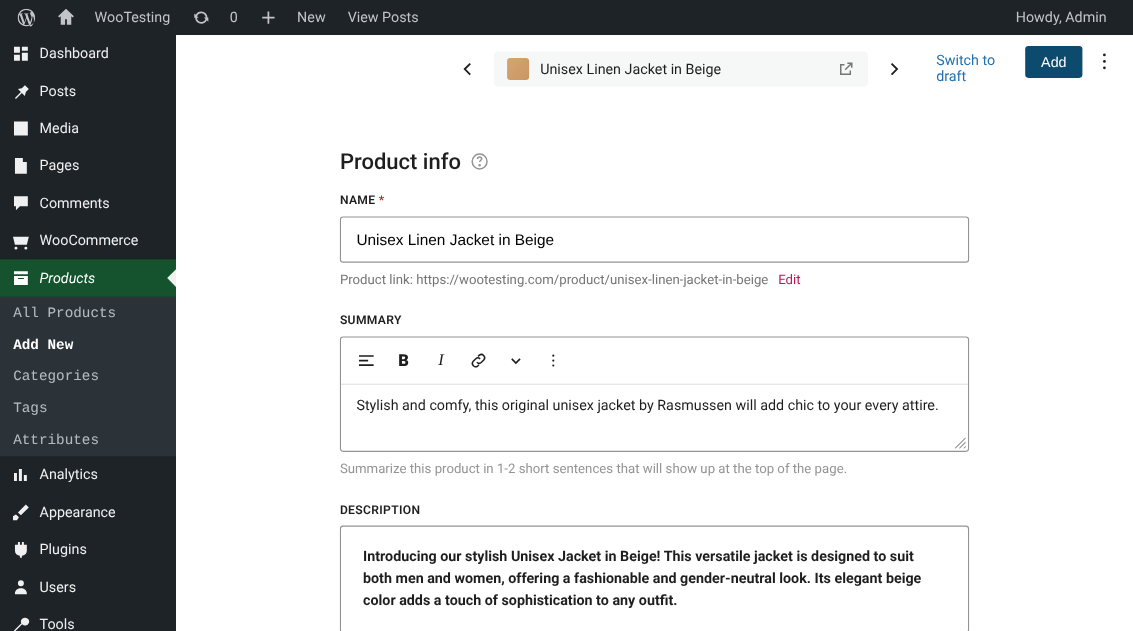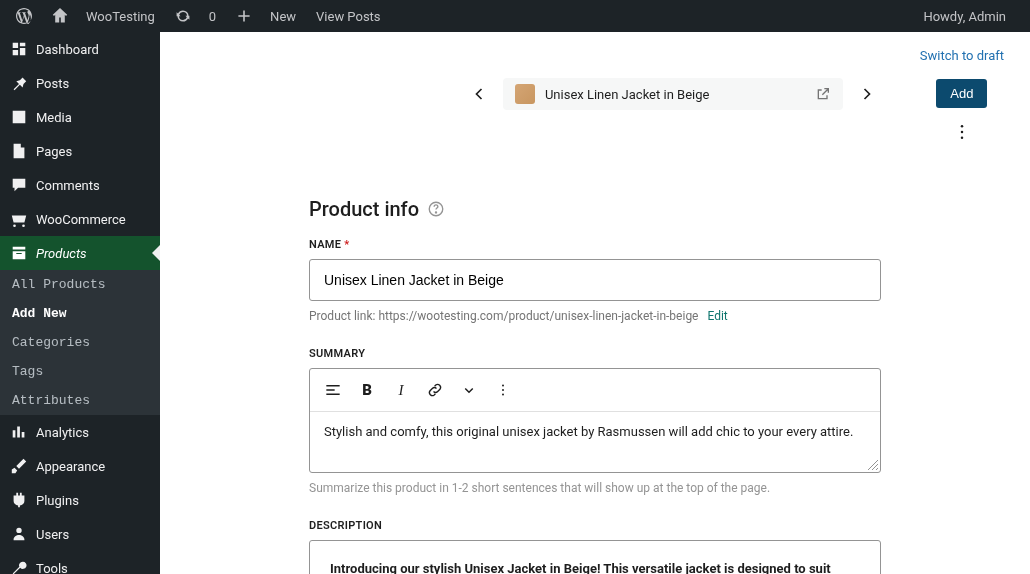--- a/index.html
+++ b/index.html
@@ -24,39 +24,39 @@
     
     .main { flex: 1; background: #fff; overflow-y: auto; }
     
     .editor-header { display: flex; align-items: center; padding: 10px 16px; border-bottom: 1px solid transparent; gap: 12px; }
     .header-nav { display: flex; align-items: center; gap: 8px; margin-left: auto; margin-right: auto; }
     .nav-btn { width: 32px; height: 32px; display: flex; align-items: center; justify-content: center; cursor: pointer; border-radius: 2px; }
     .title-pill { background: #f6f7f7; border-radius: 4px; padding: 6px 12px; display: flex; align-items: center; gap: 10px; min-width: 340px; }
     .title-thumb { width: 20px; height: 20px; border-radius: 3px; background: linear-gradient(135deg, #d4a574 0%, #c89660 100%); flex-shrink: 0; }
     .title-text { font-size: 13px; color: #1e1e1e; flex: 1; }
     .ext-icon { width: 16px; height: 16px; cursor: pointer; color: #757575; }
-    .header-actions { display: flex; align-items: center; gap: 10px; flex-direction: column; }
+    .header-actions { display: flex; align-items: flex-start; gap: 10px; }
     .link-btn { color: #2271b1; font-size: 13px; cursor: pointer; padding: 6px 10px; }
     .primary-btn { background: #0c4a6e; color: #fff; border: none; padding: 7px 14px; border-radius: 3px; font-size: 13px; cursor: pointer; }
     .more-btn { width: 28px; height: 28px; display: flex; align-items: center; justify-content: center; cursor: pointer; }
     
     .tabs { display: flex; justify-content: center; border-bottom: 1px solid #e0e0e0; gap: 0; }
     .tab { padding: 10px 16px; font-size: 13px; color: #1e1e1e; cursor: pointer; border-bottom: 2px solid transparent; }
     .tab.active { border-bottom-color: #2271b1; font-weight: 500; }
     
     .content { max-width: 620px; margin: 0 auto; padding: 40px 24px; }
     .section-title { font-size: 20px; font-weight: 500; display: flex; align-items: center; gap: 8px; margin-bottom: 17px; }
     .help-icon { width: 18px; height: 18px; color: #949494; }
     
     .field { margin-bottom: 24px; }
     .field-label { font-size: 11px; font-weight: 600; text-transform: uppercase; letter-spacing: 0.3px; color: #1e1e1e; margin-bottom: 8px; display: block; }
     .field-label .req { color: #cc1818; }
     .text-input { width: 100%; padding: 12px 14px; border: 1px solid #949494; border-radius: 3px; font-size: 14px; }
     .permalink { font-size: 12px; color: #757575; margin-top: 8px; }
-    .permalink a { color: #0f766e; text-decoration: none; margin-left: 6px; }
+    .permalink a { color: #be185d; text-decoration: none; margin-left: 6px; }
     .permalink .url { color: #757575; }
     
     .editor-box { border: 1px solid #949494; border-radius: 3px; }
     .editor-toolbar { display: flex; align-items: center; gap: 4px; padding: 6px 8px; border-bottom: 1px solid #e0e0e0; }
     .tb-btn { width: 30px; height: 30px; display: flex; align-items: center; justify-content: center; cursor: pointer; border-radius: 2px; color: #1e1e1e; }
     .editor-content { padding: 12px 14px; min-height: 60px; font-size: 13px; color: #1e1e1e; position: relative; }
     .resize-handle { position: absolute; bottom: 2px; right: 2px; width: 10px; height: 10px; }
     .helper-text { font-size: 12px; color: #949494; margin-top: 8px; }
     
     .desc-box { border: 1px solid #949494; border-radius: 3px; padding: 18px 20px; }

